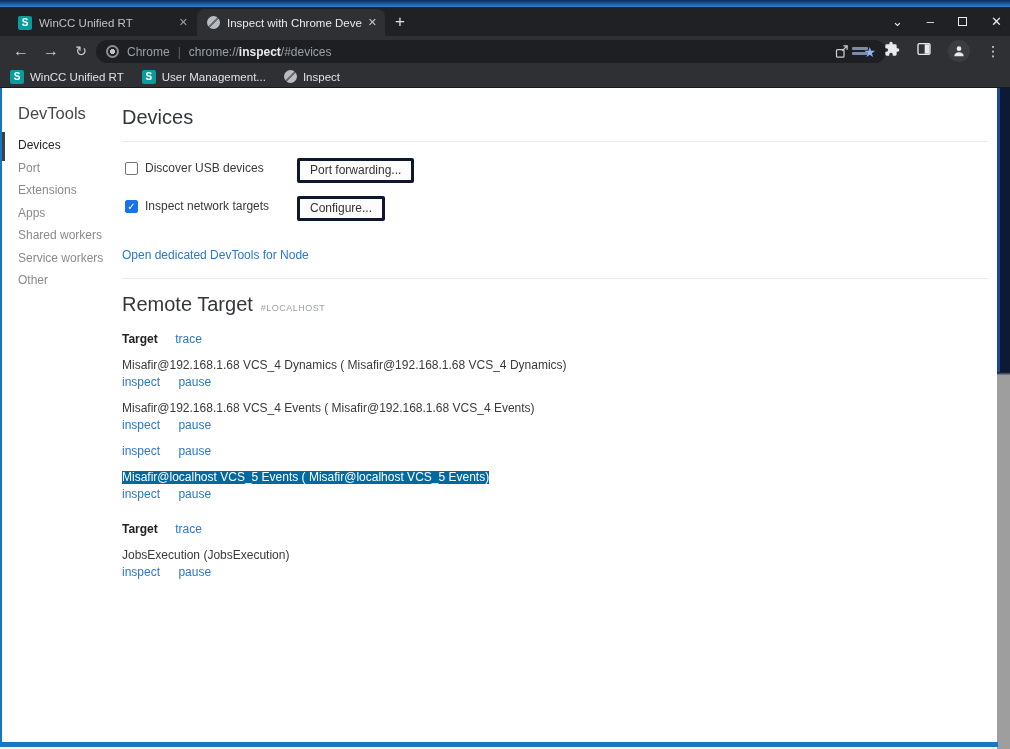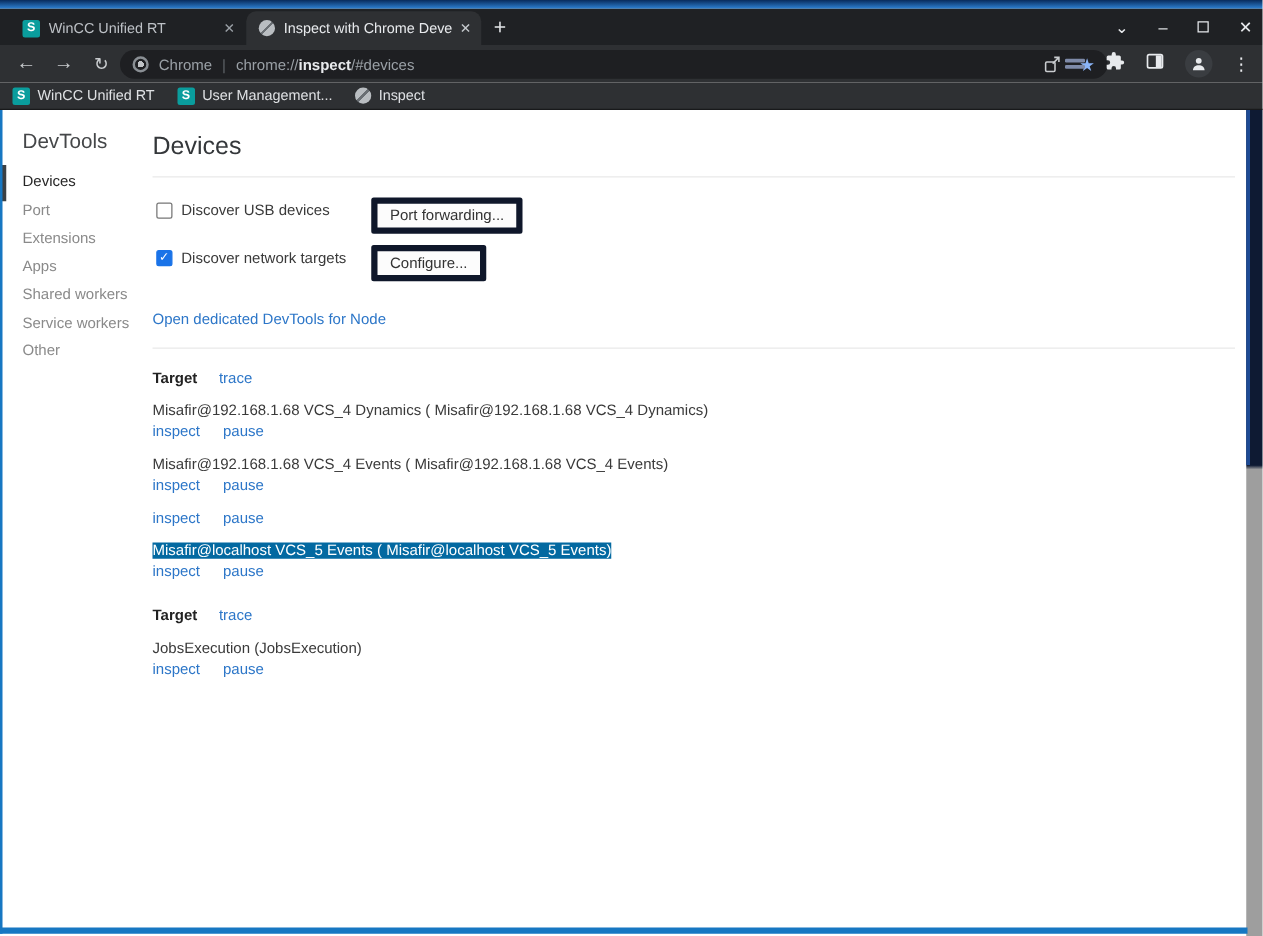--- a/index.html
+++ b/index.html
@@ -88,21 +88,21 @@
   .main { position:absolute; left:120px; top:0; width:866px; padding-top:18px; font-size:12px; color:#3a3a3a; }
   .h1 { font-size:20px; font-weight:400; color:#34373a; }
   .hr { height:1px; background:#e9e9e9; margin-top:12px; }
 
   .opt-row { position:relative; margin-top:16px; height:20px; display:flex; align-items:center; }
   .opt-row.second { margin-top:18px; }
   .checkbox { width:13px; height:13px; border:1px solid #767676; border-radius:2px; background:#fff; margin-left:3px; flex:0 0 auto; }
   .checkbox.checked { background:#1A73E8; border-color:#1A73E8; color:#fff; font-size:10px; line-height:12px; text-align:center; }
   .opt-label { margin-left:7px; }
   .btn { position:absolute; left:175px; top:0; font-size:12px; color:#333; background:#fcfcfc;
-    border:5px solid #0f172a; border-radius:2px; padding:2px 10px 3px; font-family:"Liberation Sans", sans-serif; }
+    border:3px solid #0f172a; border-radius:2px; padding:2px 10px 3px; font-family:"Liberation Sans", sans-serif; }
 
   a.lnk { color:#2C76C8; text-decoration:none; cursor:pointer;margin-top:32px; }
   .node-link { display:inline-block; margin-top:20px; }
 
   .hr2 { margin-top:16px; }
   .remote-title { margin-top:14px; font-size:20px; font-weight:400; color:#34373a; }
   .remote-badge { font-size:9px; color:#9aa0a6; letter-spacing:0.5px; margin-left:8px; text-transform:uppercase; }
 
   .target-head { margin-top:16px; }
   .target-head .t-label { font-weight:bold; color:#222;text-align:center; }
@@ -222,28 +222,31 @@
     <div class="hr"></div>
 
     <div class="opt-row">
       <span class="checkbox"></span>
       <span class="opt-label">Discover USB devices</span>
       <button class="btn">Port forwarding...</button>
     </div>
 
     <div class="opt-row second">
       <span class="checkbox checked">✓</span>
-      <span class="opt-label">Discover network targets</span>
+      <span class="opt-label">Inspect network targets</span>
       <button class="btn">Configure...</button>
     </div>
 
     <a class="lnk node-link">Open dedicated DevTools for Node</a>
 
     <div class="hr hr2"></div>
 
+    <div class="remote-title">
+      <span>Remote Target</span><span class="remote-badge">#LOCALHOST</span>
+    </div>
 
     <div class="target-head">
       <span class="t-label">Target</span>
       <a class="lnk t-trace">trace</a>
     </div>
 
     <div class="target-entry">
       <span class="target-name">Misafir@192.168.1.68 VCS_4 Dynamics ( Misafir@192.168.1.68 VCS_4 Dynamics)</span>
       <div class="target-actions">
         <a class="lnk">inspect</a>

